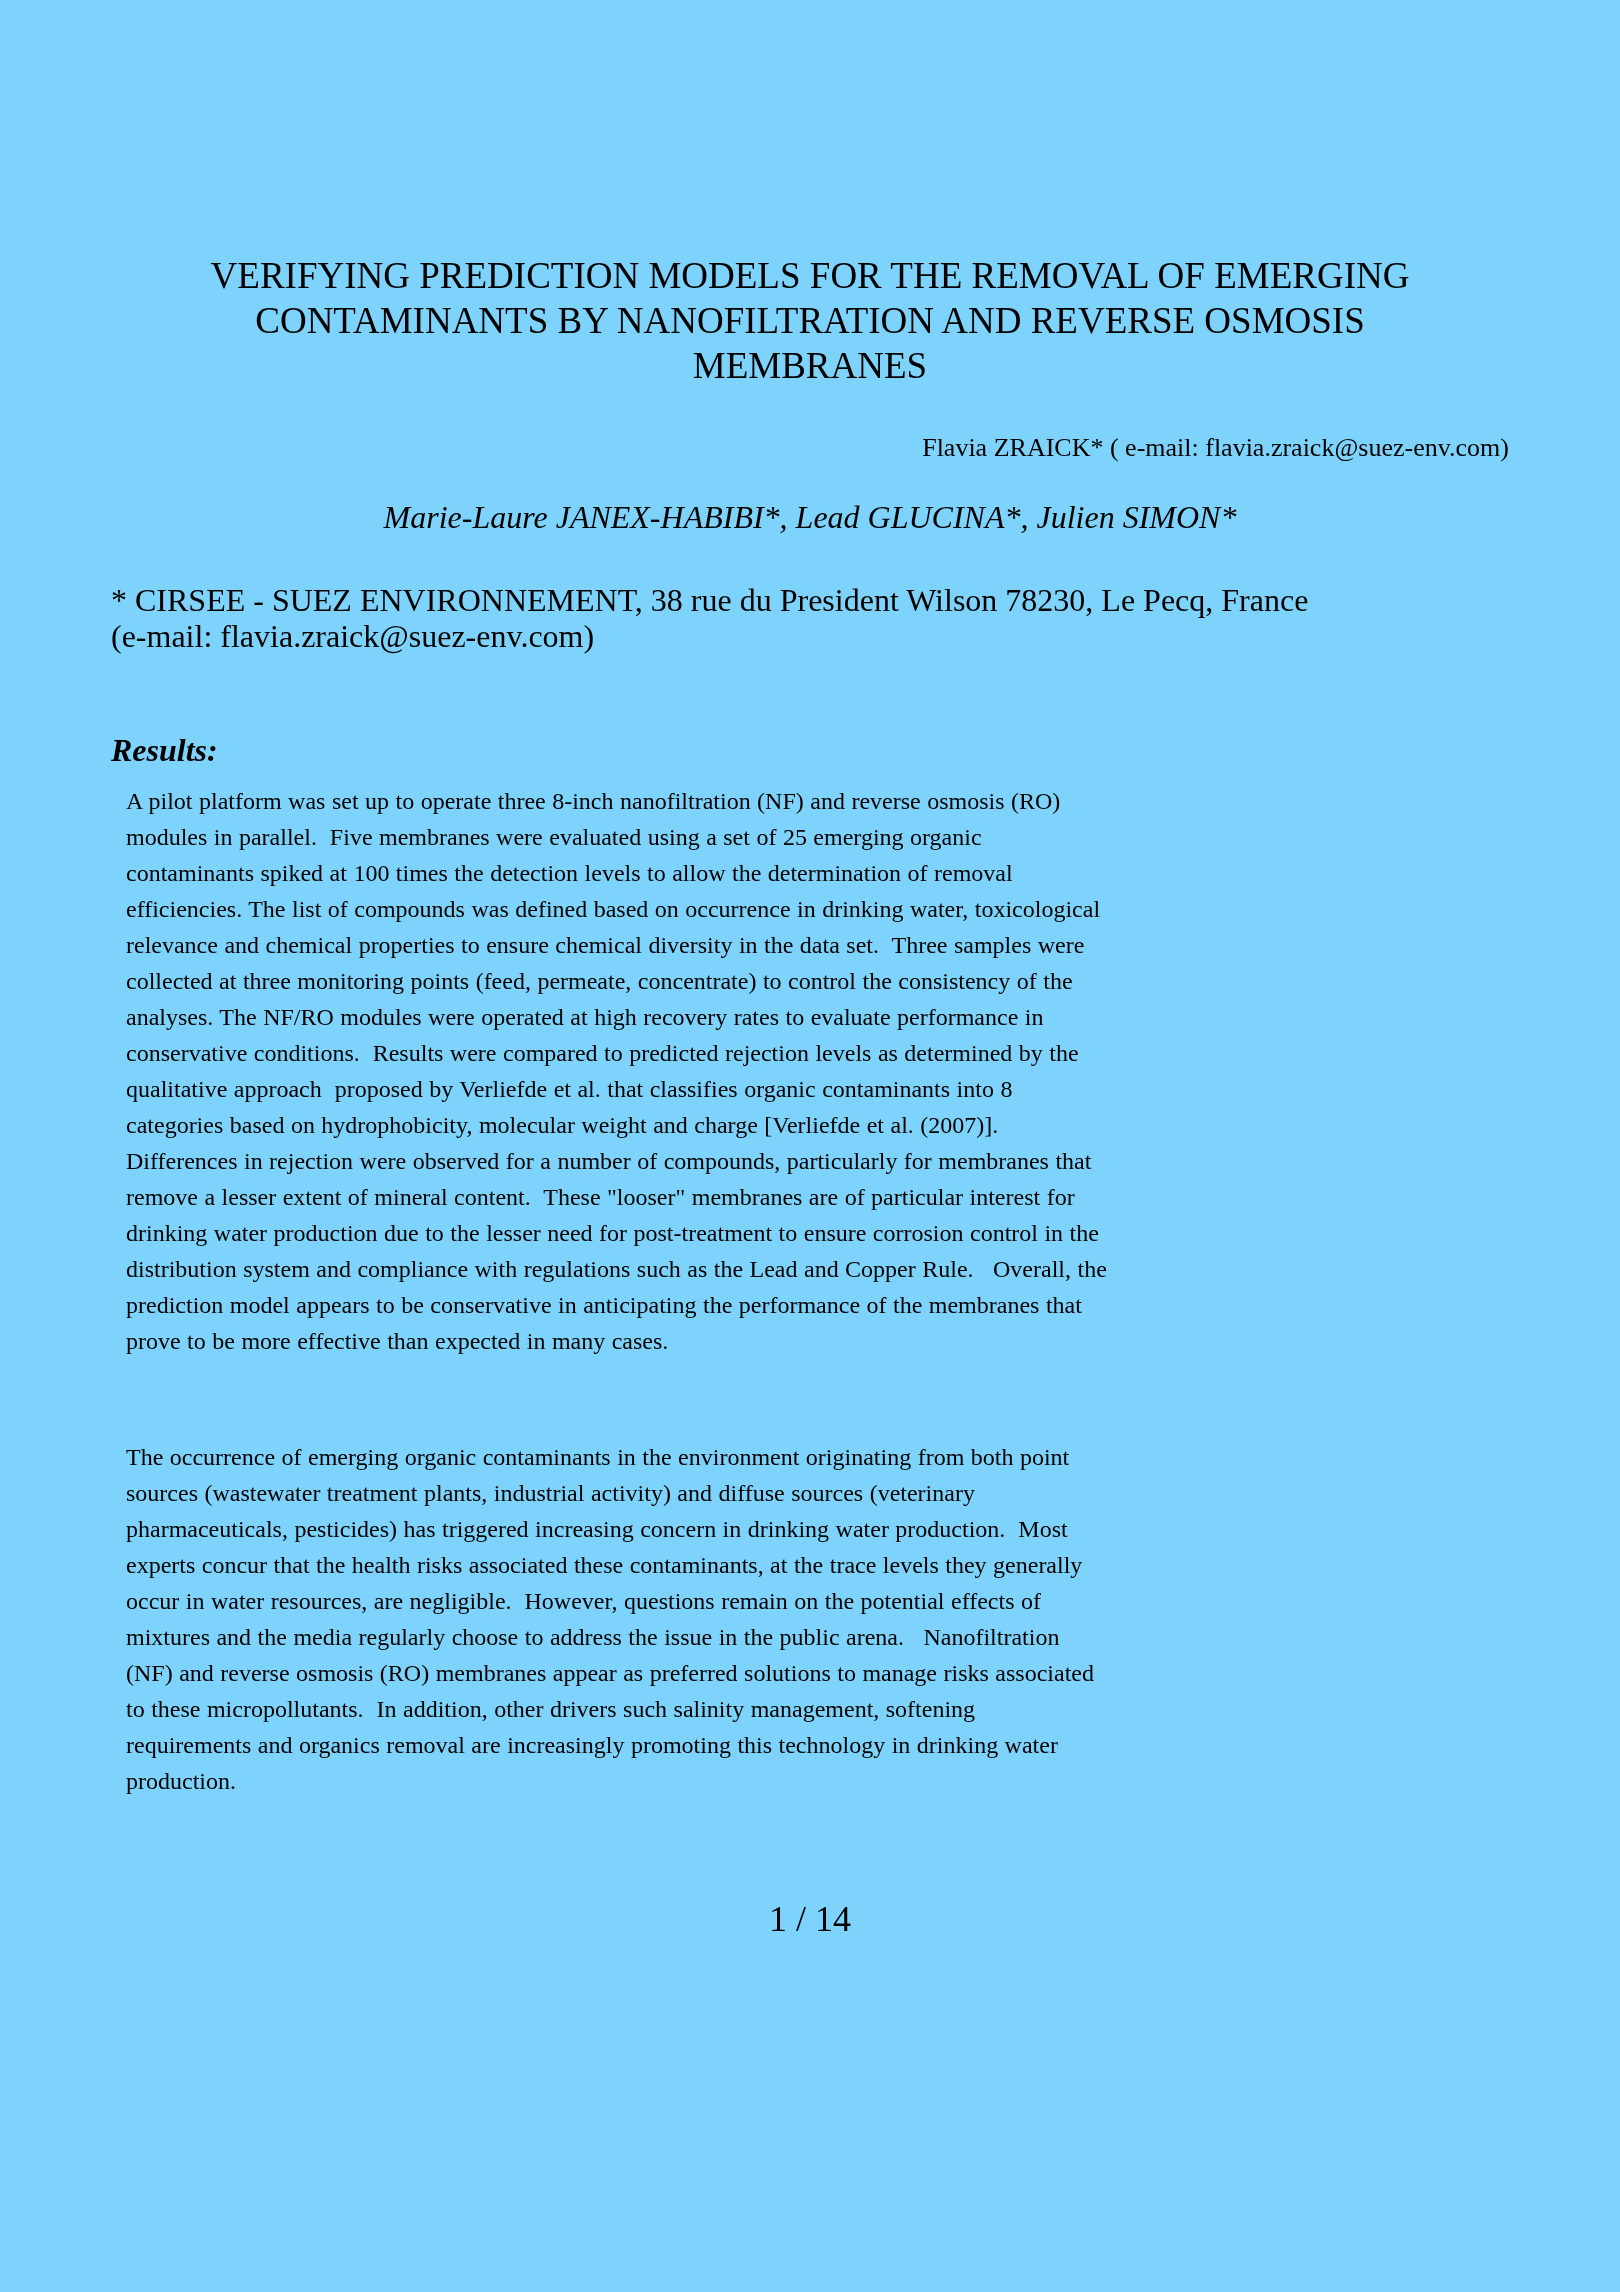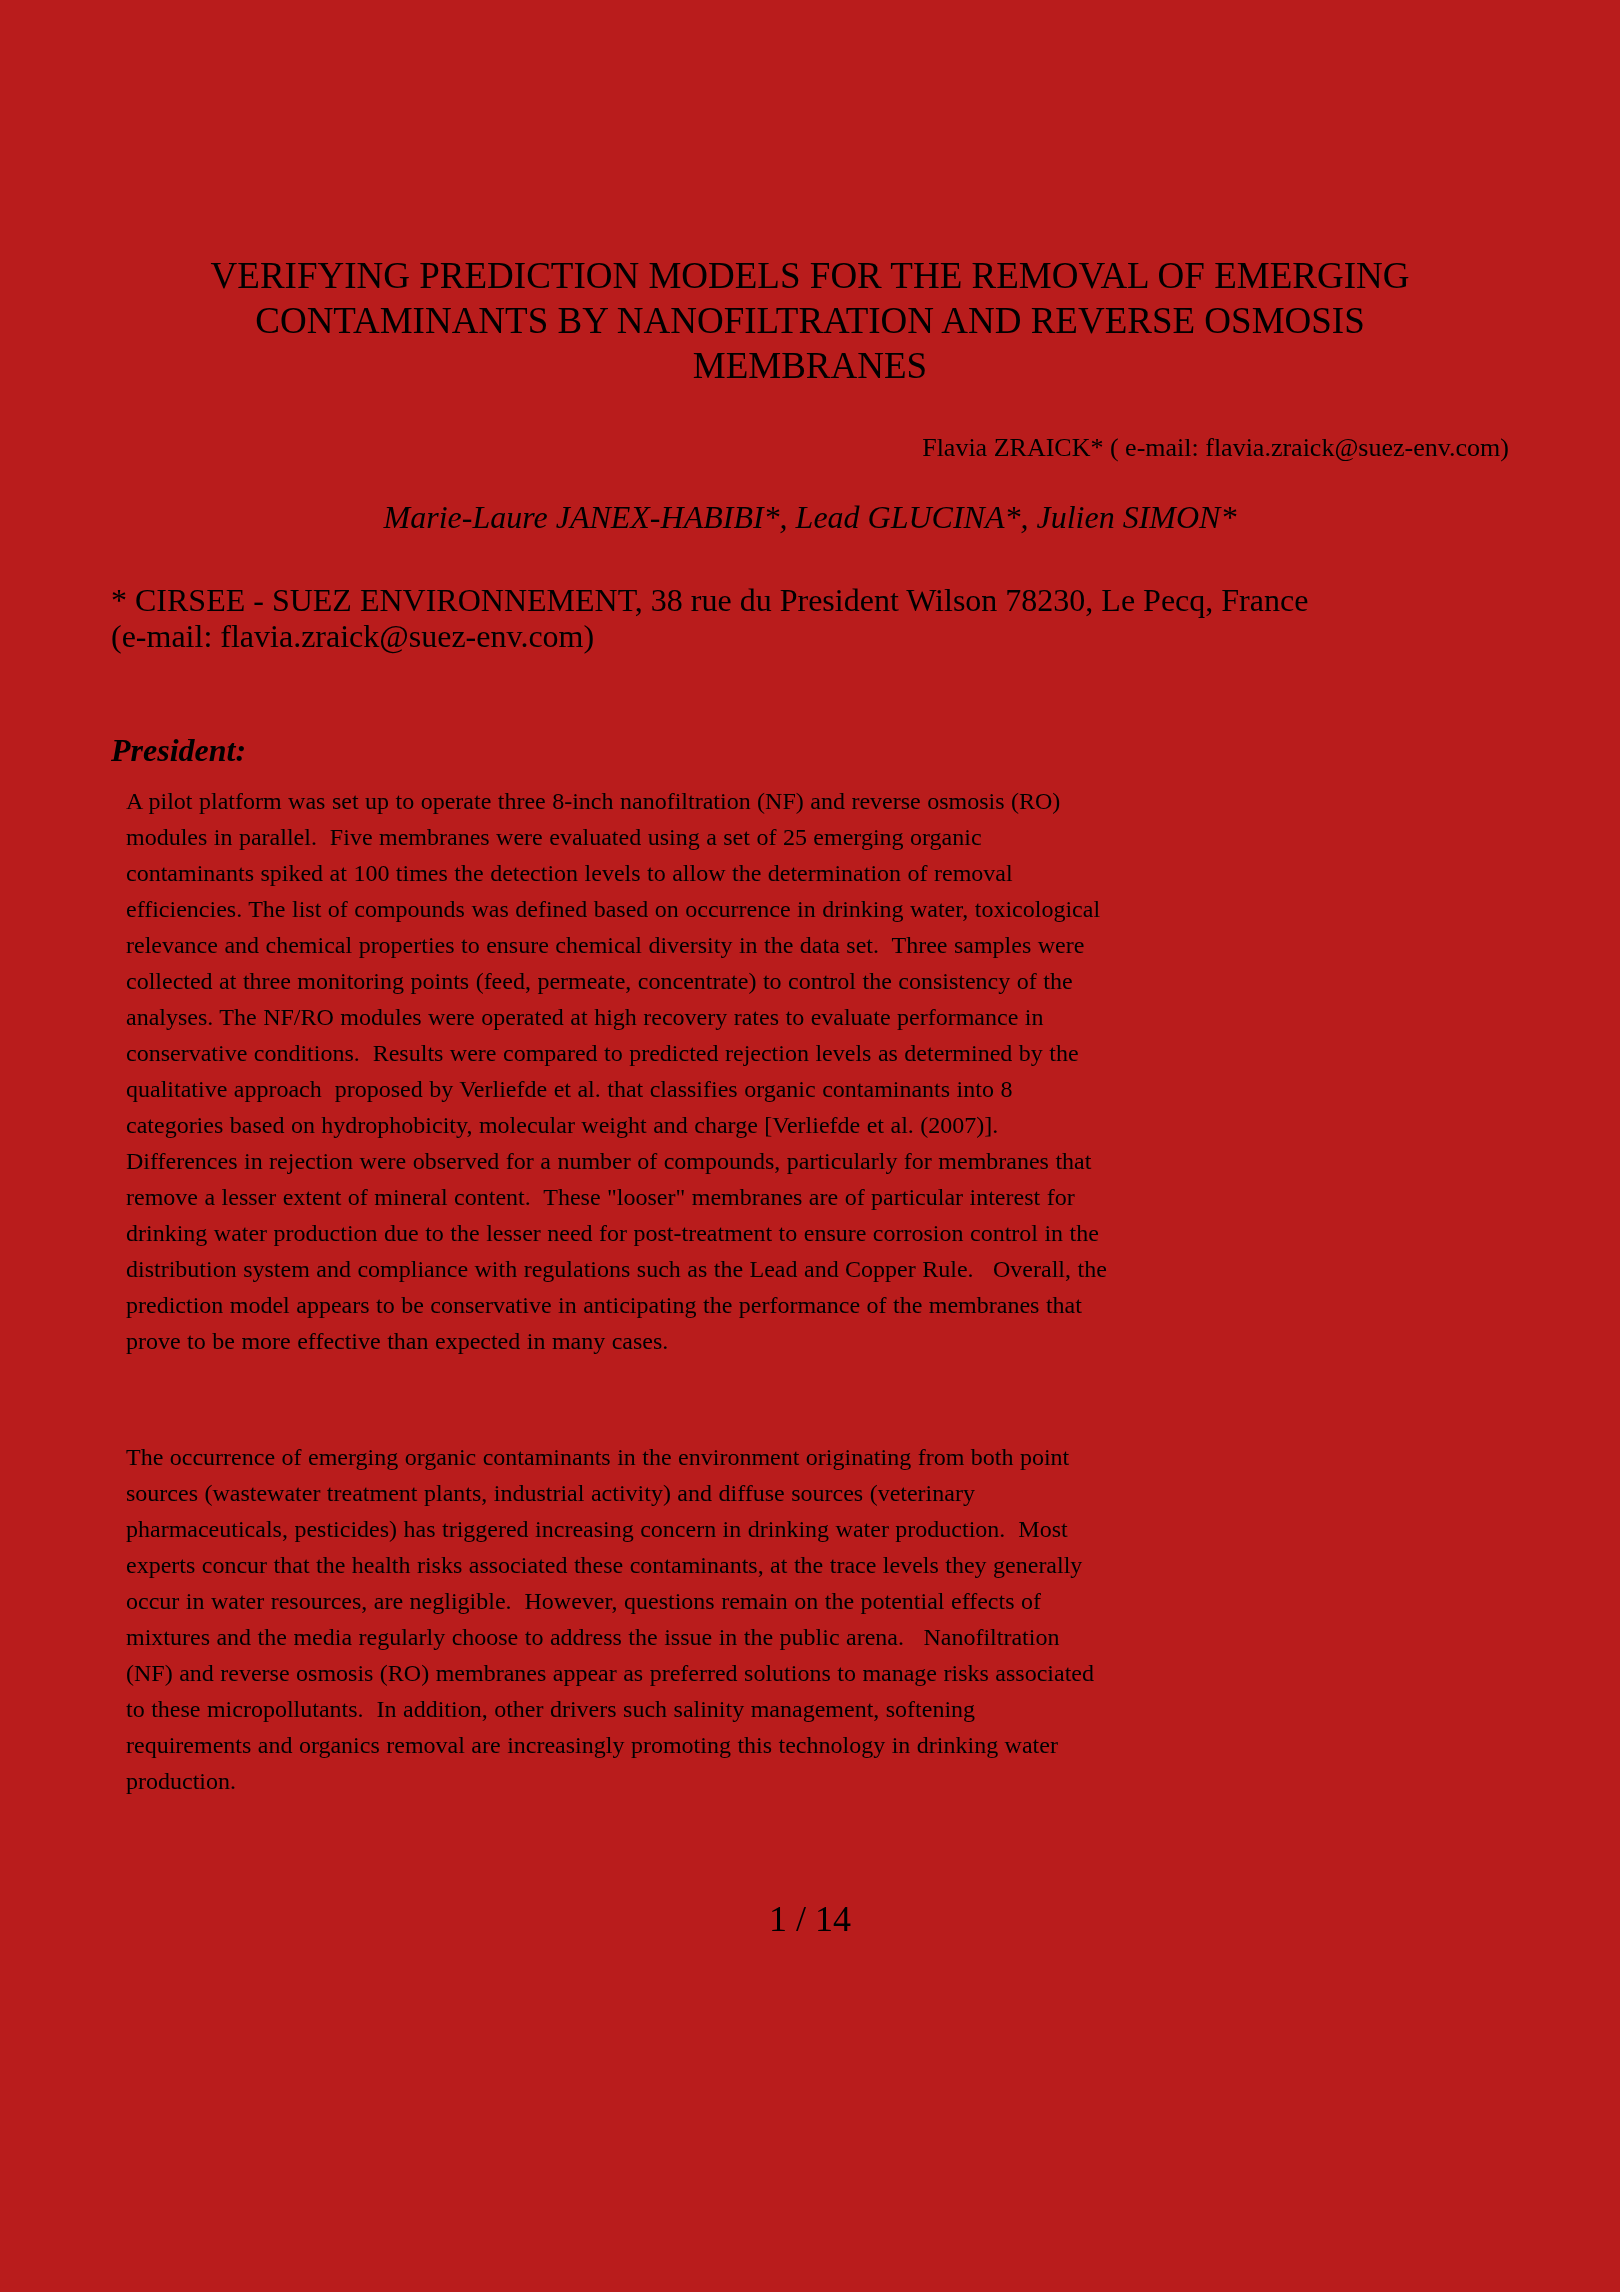--- a/index.html
+++ b/index.html
@@ -5,21 +5,21 @@
   html, body {
     margin: 0;
     padding: 0;
     background: #ffffff;
   }
   .page {
     position: relative;
     width: 1620px;
     height: 2293px;
     margin: 0 auto;
-    background: #b91c1c;
+    background: #7dd3fc;
     color: #000000;
     font-family: "Liberation Serif", "DejaVu Serif", serif;
     padding: 0 111px;
     box-sizing: border-box;
     overflow: hidden;
   }
   .doc-title {
     margin: 0;
     padding-top: 253px;
     font-size: 37px;
@@ -93,21 +93,21 @@
 CONTAMINANTS BY NANOFILTRATION AND REVERSE OSMOSIS
 MEMBRANES</h1>
 
   <p class="author-primary">Flavia ZRAICK* ( e-mail: flavia.zraick@suez-env.com)</p>
 
   <p class="authors-secondary">Marie-Laure JANEX-HABIBI*, Lead GLUCINA*, Julien SIMON*</p>
 
   <p class="affiliation">* CIRSEE - SUEZ ENVIRONNEMENT, 38 rue du President Wilson 78230, Le Pecq, France
 (e-mail: flavia.zraick@suez-env.com)</p>
 
-  <p class="abstract-heading">President:</p>
+  <p class="abstract-heading">Results:</p>
 
   <p class="body-text abstract-body">A pilot platform was set up to operate three 8-inch nanofiltration (NF) and reverse osmosis (RO)
 modules in parallel.  Five membranes were evaluated using a set of 25 emerging organic
 contaminants spiked at 100 times the detection levels to allow the determination of removal
 efficiencies. The list of compounds was defined based on occurrence in drinking water, toxicological
 relevance and chemical properties to ensure chemical diversity in the data set.  Three samples were
 collected at three monitoring points (feed, permeate, concentrate) to control the consistency of the
 analyses. The NF/RO modules were operated at high recovery rates to evaluate performance in
 conservative conditions.  Results were compared to predicted rejection levels as determined by the
 qualitative approach  proposed by Verliefde et al. that classifies organic contaminants into 8

